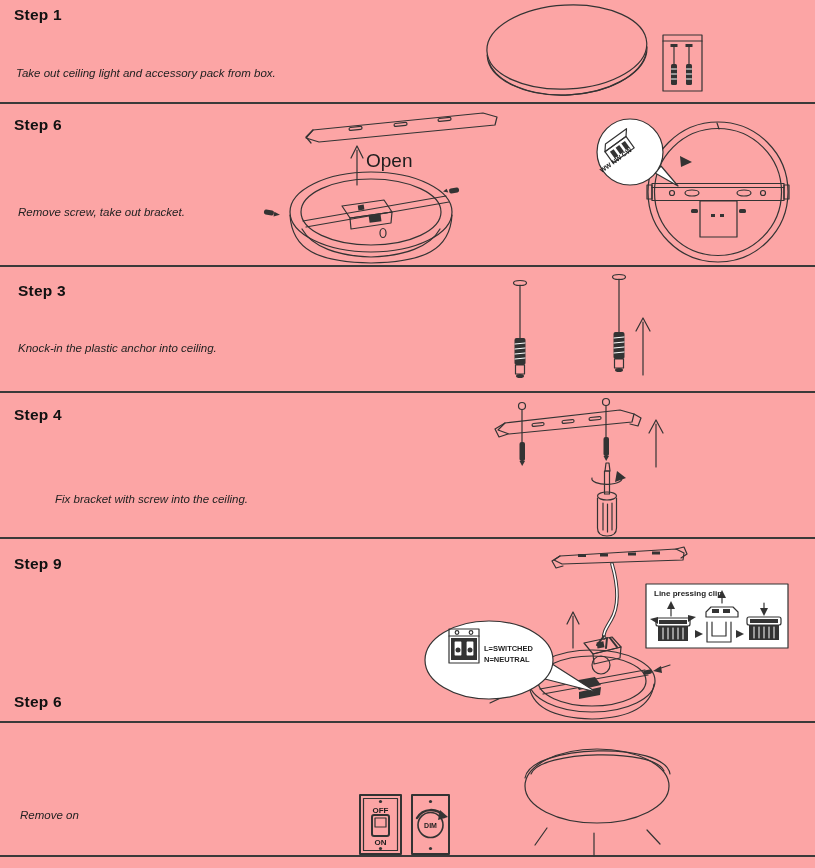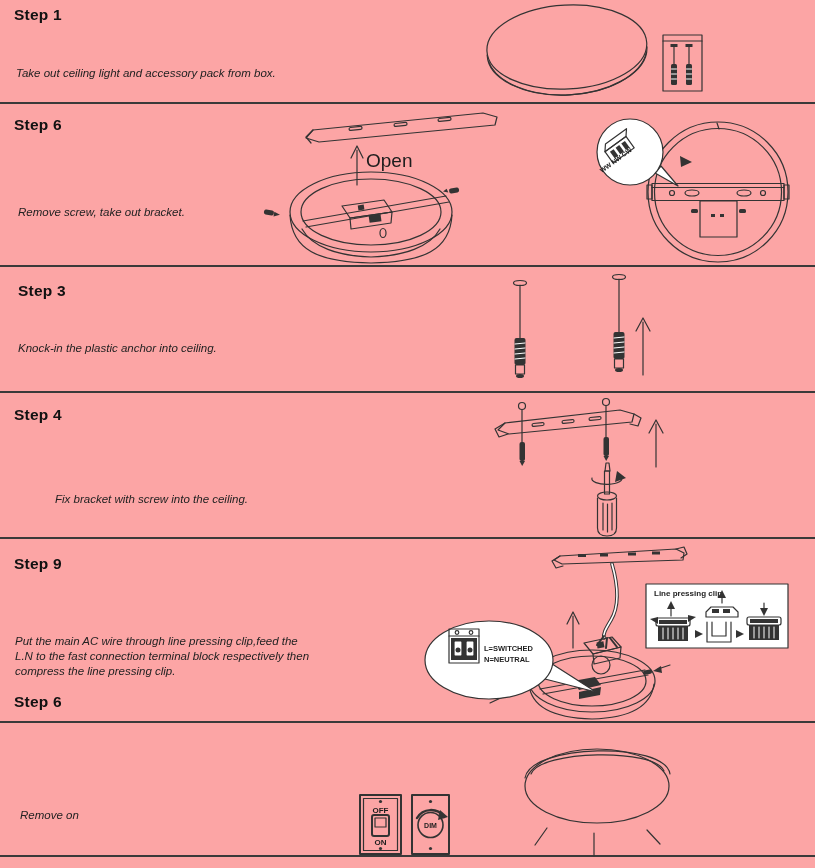--- a/index.html
+++ b/index.html
@@ -38,23 +38,20 @@
   <div class="step-title" style="left:14px; top:116px;">Step 6</div>
   <div class="step-title" style="left:18px; top:282px;">Step 3</div>
   <div class="step-title" style="left:14px; top:406px;">Step 4</div>
   <div class="step-title" style="left:14px; top:555px;">Step 9</div>
   <div class="step-title" style="left:14px; top:693px;">Step 6</div>
 
   <div class="desc" style="left:16px; top:66px;">Take out ceiling light and accessory pack from box.</div>
   <div class="desc" style="left:18px; top:205px;">Remove screw, take out bracket.</div>
   <div class="desc" style="left:18px; top:341px;">Knock-in the plastic anchor into ceiling.</div>
   <div class="desc" style="left:16px; top:492px;padding-left:39px;">Fix bracket with screw into the ceiling.</div>
-  <div class="desc" style="left:15px; top:634px;">Put the main AC wire through line pressing clip,feed the
-L.N to the fast connection terminal block respectively then
-compress the line pressing clip.</div>
   <div class="desc" style="left:20px; top:808px;">Remove on</div>
 
 
   <div class="divider" style="top:102px;"></div>
   <div class="divider" style="top:265px;"></div>
   <div class="divider" style="top:391px;"></div>
   <div class="divider" style="top:537px;"></div>
   <div class="divider" style="top:721px;"></div>
   <div class="divider" style="top:855px;"></div>
 

